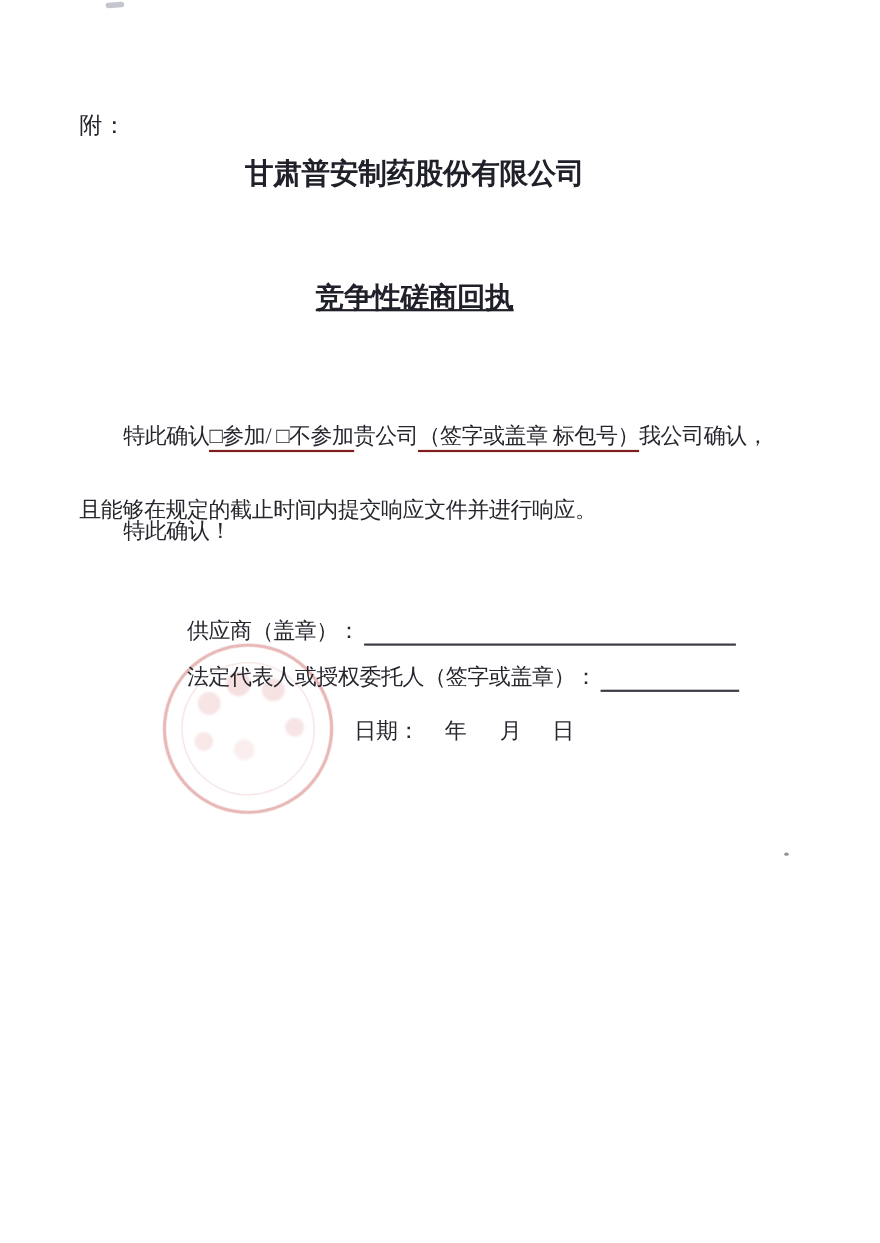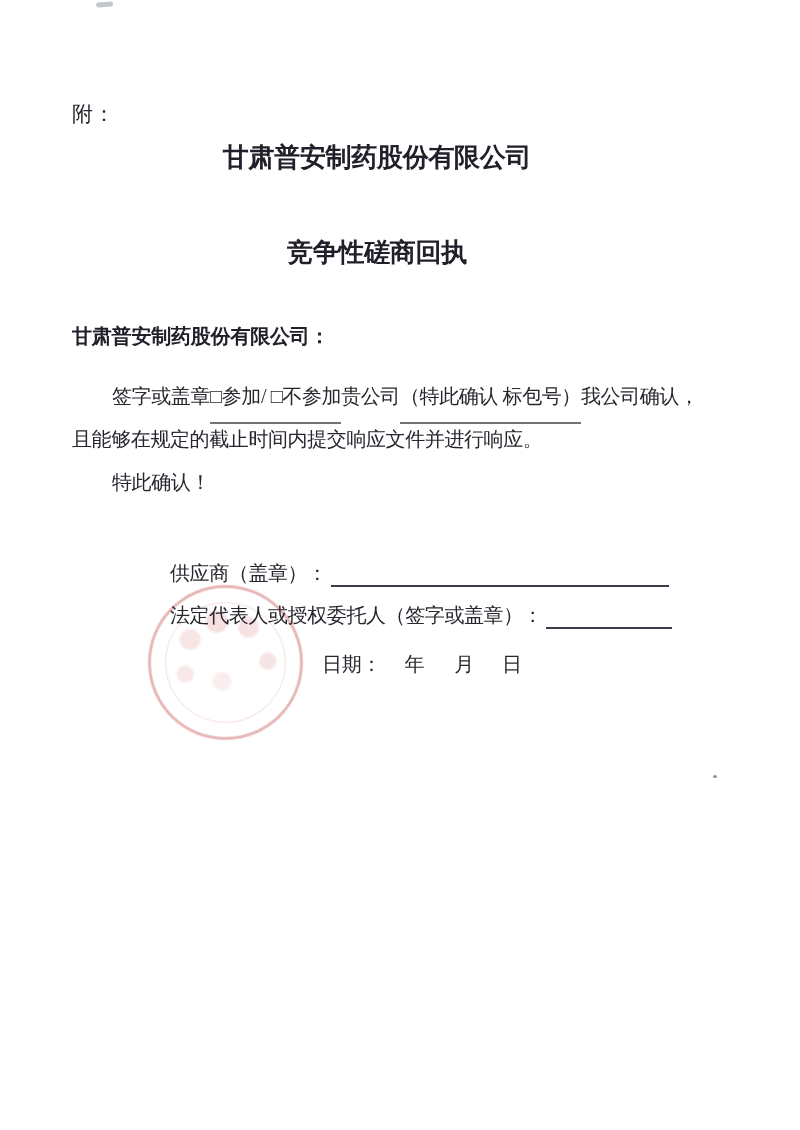--- a/index.html
+++ b/index.html
@@ -25,40 +25,40 @@
     left: 0; width: 668px;
     text-align: center;
     font-size: 26px;
     font-weight: bold;
     letter-spacing: -0.3px;
     color: #20202a;
     margin-left: 43px;
   }
   .title-1 { top: 140px; }
   .title-2 { top: 188px; }
-  .title-3 { top: 235px; }
+  .title-3 { top: 253px; text-decoration: underline; }
 
   .salutation {
     left: 72px; top: 323px;
     font-size: 20px;
     font-weight: bold;
     letter-spacing: -0.2px;
     color: #20202a;
   }
   .body-line {
     font-size: 20px;
     letter-spacing: -0.4px;
   }
   .para-line-1 { left: 112px; top: 383px; }
-  .para-line-2 { left: 72px;  top: 426px; }
+  .para-line-2 { left: 72px;  top: 450px; }
   .confirmation { left: 112px; top: 469px; text-align: center; }
 
   .seg-underline {
-    border-bottom: 2px solid #737373;
-    padding-bottom: 15px;
+    border-bottom: 2px solid #7f1d1d;
+    padding-bottom: 1px;
   }
 
   .sig-row { font-size: 20px; letter-spacing: -0.4px; }
   .sig-supplier  { left: 170px; top: 560px; }
   .sig-legalrep  { left: 170px; top: 602px; }
   .blank-line {
     display: inline-block;
     border-bottom: 2px solid #3c3c46;
     height: 24px;
     vertical-align: bottom;
@@ -115,24 +115,23 @@
 
 <div class="page">
 
   <div class="abs smudge-top"></div>
 
   <div class="abs attachment">附：</div>
 
   <div class="abs doc-title title-1">甘肃普安制药股份有限公司</div>
   <div class="abs doc-title title-3">竞争性磋商回执</div>
 
-  <div class="abs salutation">甘肃普安制药股份有限公司：</div>
 
   <div class="abs body-line para-line-1">
-    <span>签字或盖章</span><span class="seg-underline">□参加/  □不参加</span><span>贵公司</span><span class="seg-underline">（特此确认  标包号）</span><span>我公司确认，</span>
+    <span>特此确认</span><span class="seg-underline">□参加/  □不参加</span><span>贵公司</span><span class="seg-underline">（签字或盖章  标包号）</span><span>我公司确认，</span>
   </div>
 
   <div class="abs body-line para-line-2">且能够在规定的截止时间内提交响应文件并进行响应。</div>
 
   <div class="abs body-line confirmation">特此确认！</div>
 
   <div class="abs stamp"></div>
 
   <div class="abs sig-row sig-legalrep">
     <span>法定代表人或授权委托人（签字或盖章）：</span><span class="blank-line blank-legalrep"></span>

